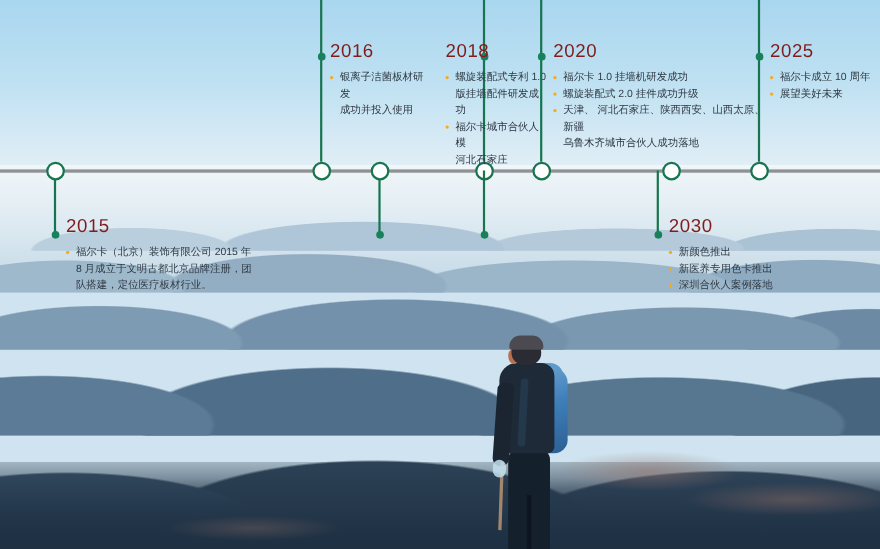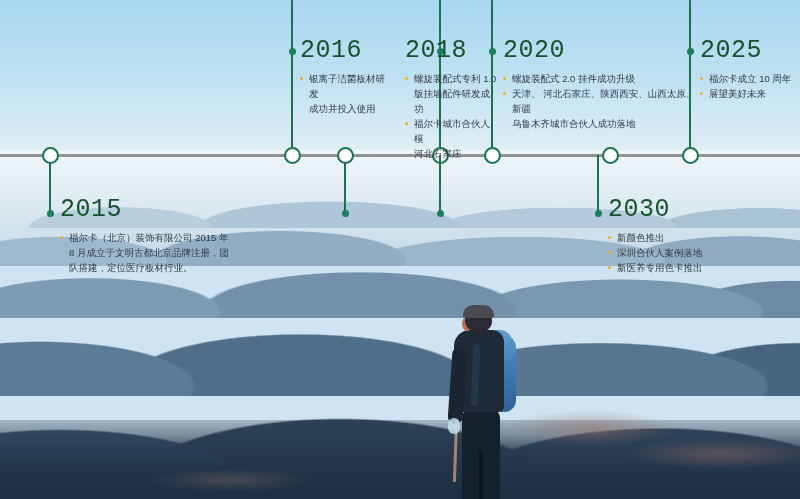--- a/index.html
+++ b/index.html
@@ -163,27 +163,27 @@
   .stem.up   { top: 0; }
   .stem.down { top: 155px; }
   .stem-dot {
     position: absolute; width: 7px; height: 7px; border-radius: 50%;
     background: #18805a; margin-left: -3px;
   }
 
   
   .ms { position: absolute; }
   .year {
-    color: #14532d;
-    font-size: 25px;
+    color: #7f1d1d;
+    font-size: 17px;
     font-weight: 400;
     letter-spacing: .5px;
     line-height: 1;
     white-space: nowrap;
-    font-family: Liberation Mono, monospace;
+    font-family: Liberation Sans, sans-serif;
   }
   .bullets { margin-top: 8px; }
   .bullet {
     position: relative;
     padding-left: 9px;
     font-size: 9.5px;
     line-height: 15px;
     color: #2f3a44;
     font-family: Liberation Sans, sans-serif;
     white-space: pre-line;
@@ -271,35 +271,36 @@
 
   <div class="stem down" style="left:440px;height:58px;"></div>
   <div class="stem-dot" style="left:440px;top:210px;"></div>
 
   <div class="stem up" style="left:492px;height:147px;"></div>
   <div class="stem-dot" style="left:492px;top:48px;"></div>
   <div class="node" style="left:492px;"></div>
   <div class="ms" style="left:503px;top:38px;width:200px;">
     <div class="year">2020</div>
     <div class="bullets">
+      <div class="bullet">福尔卡 1.0 挂墙机研发成功</div>
       <div class="bullet">螺旋装配式 2.0 挂件成功升级</div>
       <div class="bullet">天津、 河北石家庄、陕西西安、山西太原、新疆
 乌鲁木齐城市合伙人成功落地</div>
     </div>
   </div>
 
   <div class="stem down" style="left:598px;height:58px;"></div>
   <div class="stem-dot" style="left:598px;top:210px;"></div>
   <div class="node" style="left:610px;"></div>
   <div class="ms" style="left:608px;top:197px;width:120px;">
     <div class="year">2030</div>
     <div class="bullets">
       <div class="bullet">新颜色推出</div>
+      <div class="bullet">新医养专用色卡推出</div>
       <div class="bullet">深圳合伙人案例落地</div>
-      <div class="bullet">新医养专用色卡推出</div>
     </div>
   </div>
 
   <div class="stem up" style="left:690px;height:147px;"></div>
   <div class="stem-dot" style="left:690px;top:48px;"></div>
   <div class="node" style="left:690px;"></div>
   <div class="ms" style="left:700px;top:38px;width:96px;">
     <div class="year">2025</div>
     <div class="bullets">
       <div class="bullet">福尔卡成立 10 周年</div>

